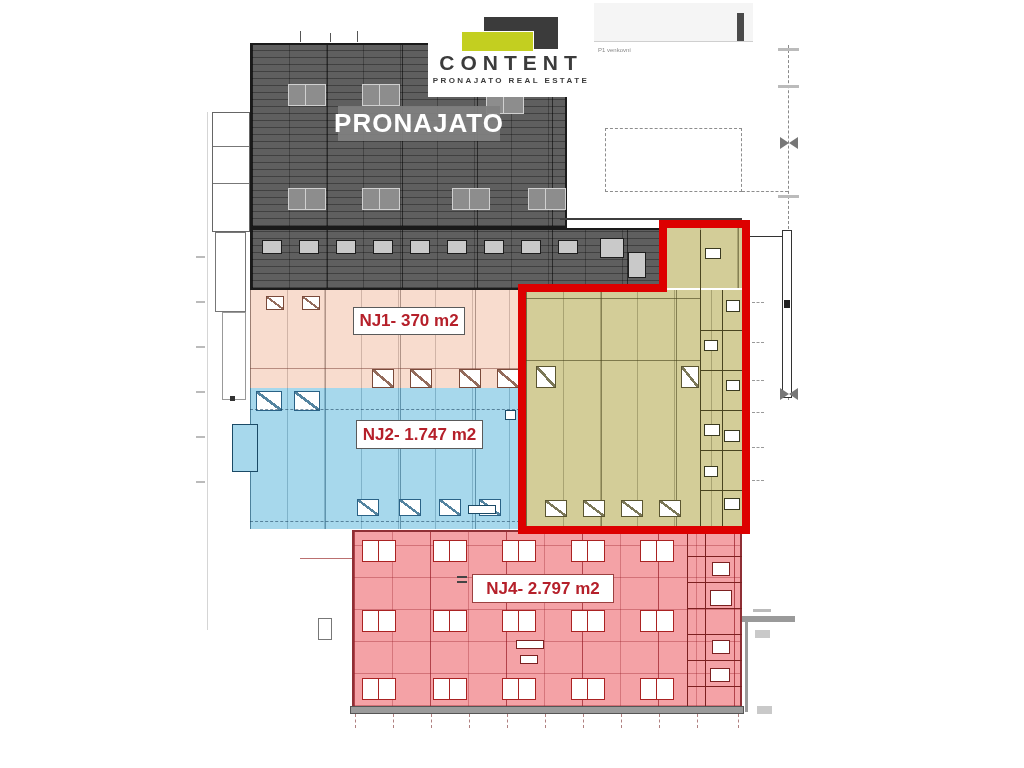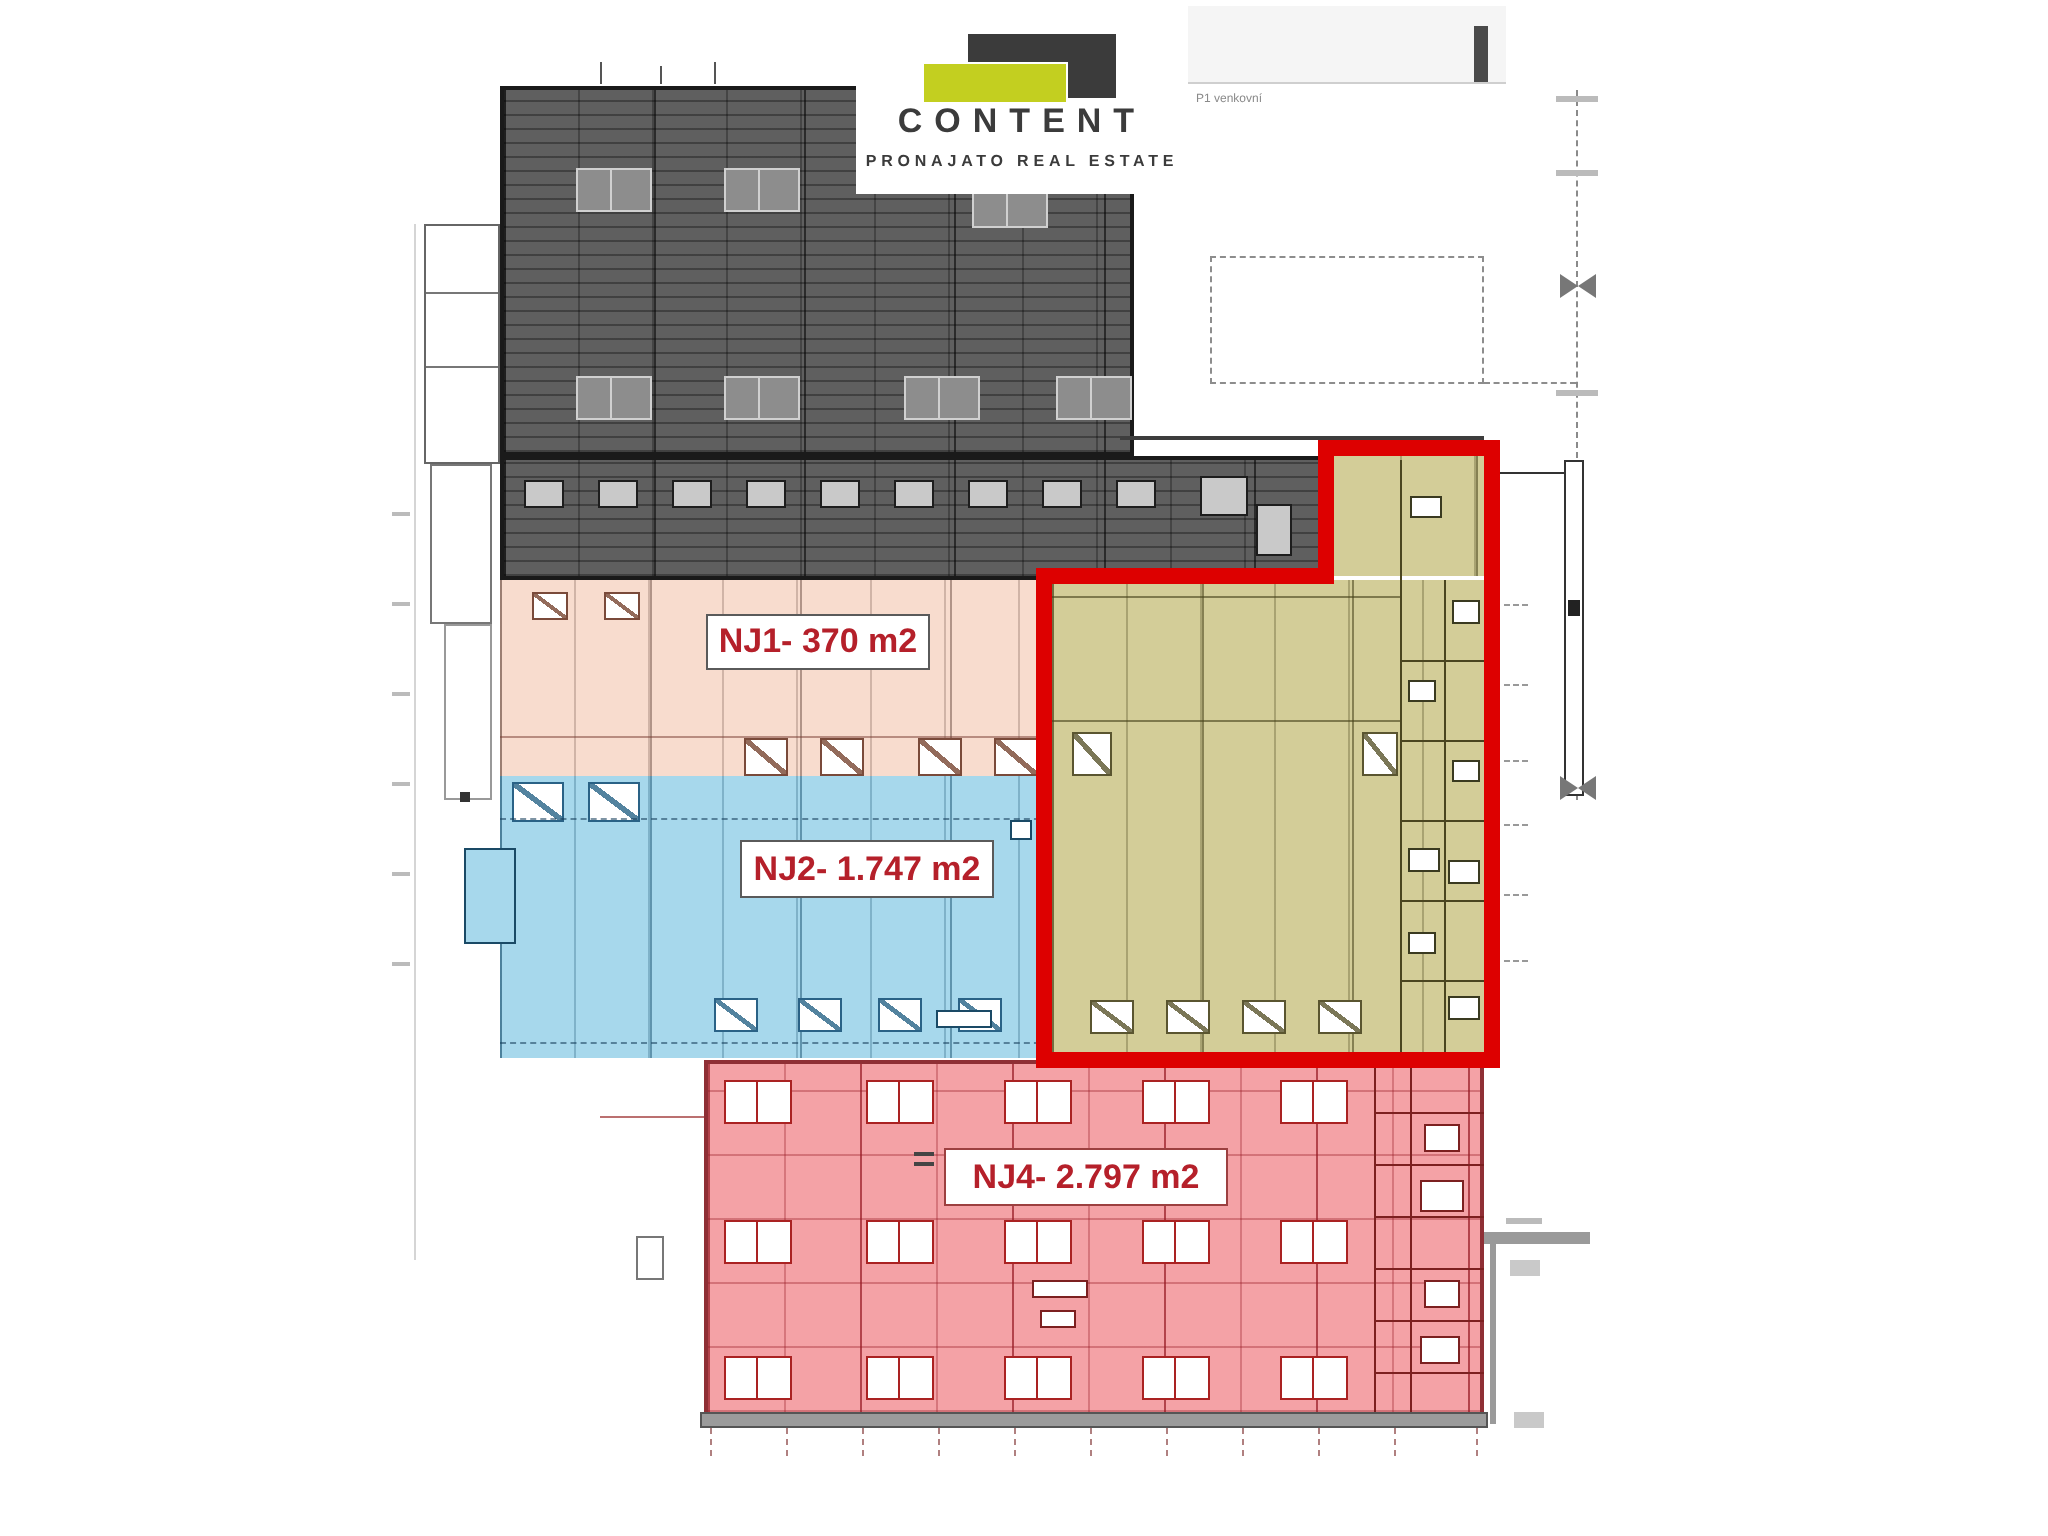--- a/index.html
+++ b/index.html
@@ -3,21 +3,21 @@
 <meta charset="utf-8">
 <style>
   html,body{margin:0;padding:0;background:#fff;}
   #canvas{position:relative;width:1024px;height:768px;background:#ffffff;overflow:hidden;
           font-family:"Liberation Sans",sans-serif;}
   .abs{position:absolute;}
 
   
   .logo-box{position:absolute;left:428px;top:0;width:166px;height:97px;background:#fff;z-index:30;}
   .logo-brand{position:absolute;left:0;top:51px;width:166px;text-align:center;
-              font-size:17px;font-weight:bold;letter-spacing:6px;color:#3b3b3b;}
+              font-size:21px;font-weight:bold;letter-spacing:6px;color:#3b3b3b;}
   .logo-tag{position:absolute;left:0;top:76px;width:166px;text-align:center;
             font-size:8px;font-weight:bold;letter-spacing:2.4px;color:#3b3b3b;}
 
   
   .dark-zone{
     background-image:
       repeating-linear-gradient(90deg, rgba(0,0,0,.55) 0 1px, transparent 1px 75px),
       repeating-linear-gradient(90deg, rgba(0,0,0,.28) 0 1px, transparent 1px 37px),
       repeating-linear-gradient(0deg, rgba(0,0,0,.32) 0 1px, transparent 1px 7px);
     border:2px solid #1a1a1a; box-sizing:border-box;}
@@ -120,20 +120,21 @@
   <div class="sdoor" style="left:336px;top:240px;"></div>
   <div class="sdoor" style="left:373px;top:240px;"></div>
   <div class="sdoor" style="left:410px;top:240px;"></div>
   <div class="sdoor" style="left:447px;top:240px;"></div>
   <div class="sdoor" style="left:484px;top:240px;"></div>
   <div class="sdoor" style="left:521px;top:240px;"></div>
   <div class="sdoor" style="left:558px;top:240px;"></div>
   <div class="sdoor" style="left:600px;top:238px;width:22px;height:18px;"></div>
   <div class="sdoor" style="left:628px;top:252px;width:16px;height:24px;"></div>
 
+  <div class="rented-band">PRONAJATO</div>
 
   <div class="dashline" style="left:560px;top:218px;width:182px;height:2px;background:#3d3d3d;"></div>
   <div class="dashline" style="left:605px;top:128px;width:137px;height:64px;border:1px dashed #8d8d8d;box-sizing:border-box;"></div>
   <div class="dashline" style="left:742px;top:191px;width:46px;height:0;border-top:1px dashed #8d8d8d;"></div>
 
   <div class="abs vgrid" style="left: 250px; top: 290px; width: 275px; height: 98px; background-color: rgb(248, 220, 206);"></div>
   <div class="door" style="left:266px;top:296px;width:16px;height:12px;"></div>
   <div class="door" style="left:302px;top:296px;width:16px;height:12px;"></div>
   <div class="dashline" style="left:250px;top:368px;width:275px;height:1px;background:rgba(120,60,50,.5);"></div>
   <div class="door" style="left:372px;top:369px;width:20px;height:17px;"></div>
@@ -265,20 +266,20 @@
 
   <div class="abs" style="left:742px;top:616px;width:53px;height:6px;background:#9a9a9a;"></div>
   <div class="abs" style="left:745px;top:622px;width:3px;height:90px;background:#9a9a9a;"></div>
   <div class="mark" style="left:755px;top:630px;width:15px;height:8px;background:#c9c9c9;"></div>
   <div class="mark" style="left:757px;top:706px;width:15px;height:8px;background:#c9c9c9;"></div>
   <div class="mark" style="left:753px;top:609px;width:18px;height:3px;"></div>
 
   <div class="zlabel" style="left: 353px; top: 307px; width: 110px; height: 26px; color: rgb(181, 32, 42);">
     <span>NJ1- 370 m2</span>
   </div>
-  <div class="zlabel" style="left: 356px; top: 420px; width: 125px; height: 27px; color: rgb(181, 32, 42); margin-left: 14px;">
+  <div class="zlabel" style="left: 356px; top: 420px; width: 125px; height: 27px; color: rgb(181, 32, 42);">
     <span>NJ2- 1.747 m2</span>
   </div>
   <div class="zlabel" style="left: 472px; top: 574px; width: 140px; height: 27px; border-color: rgb(156, 64, 64); color: rgb(181, 32, 42);">
     <span>NJ4- 2.797 m2</span>
   </div>
 
 </div>
 
 </body></html>

